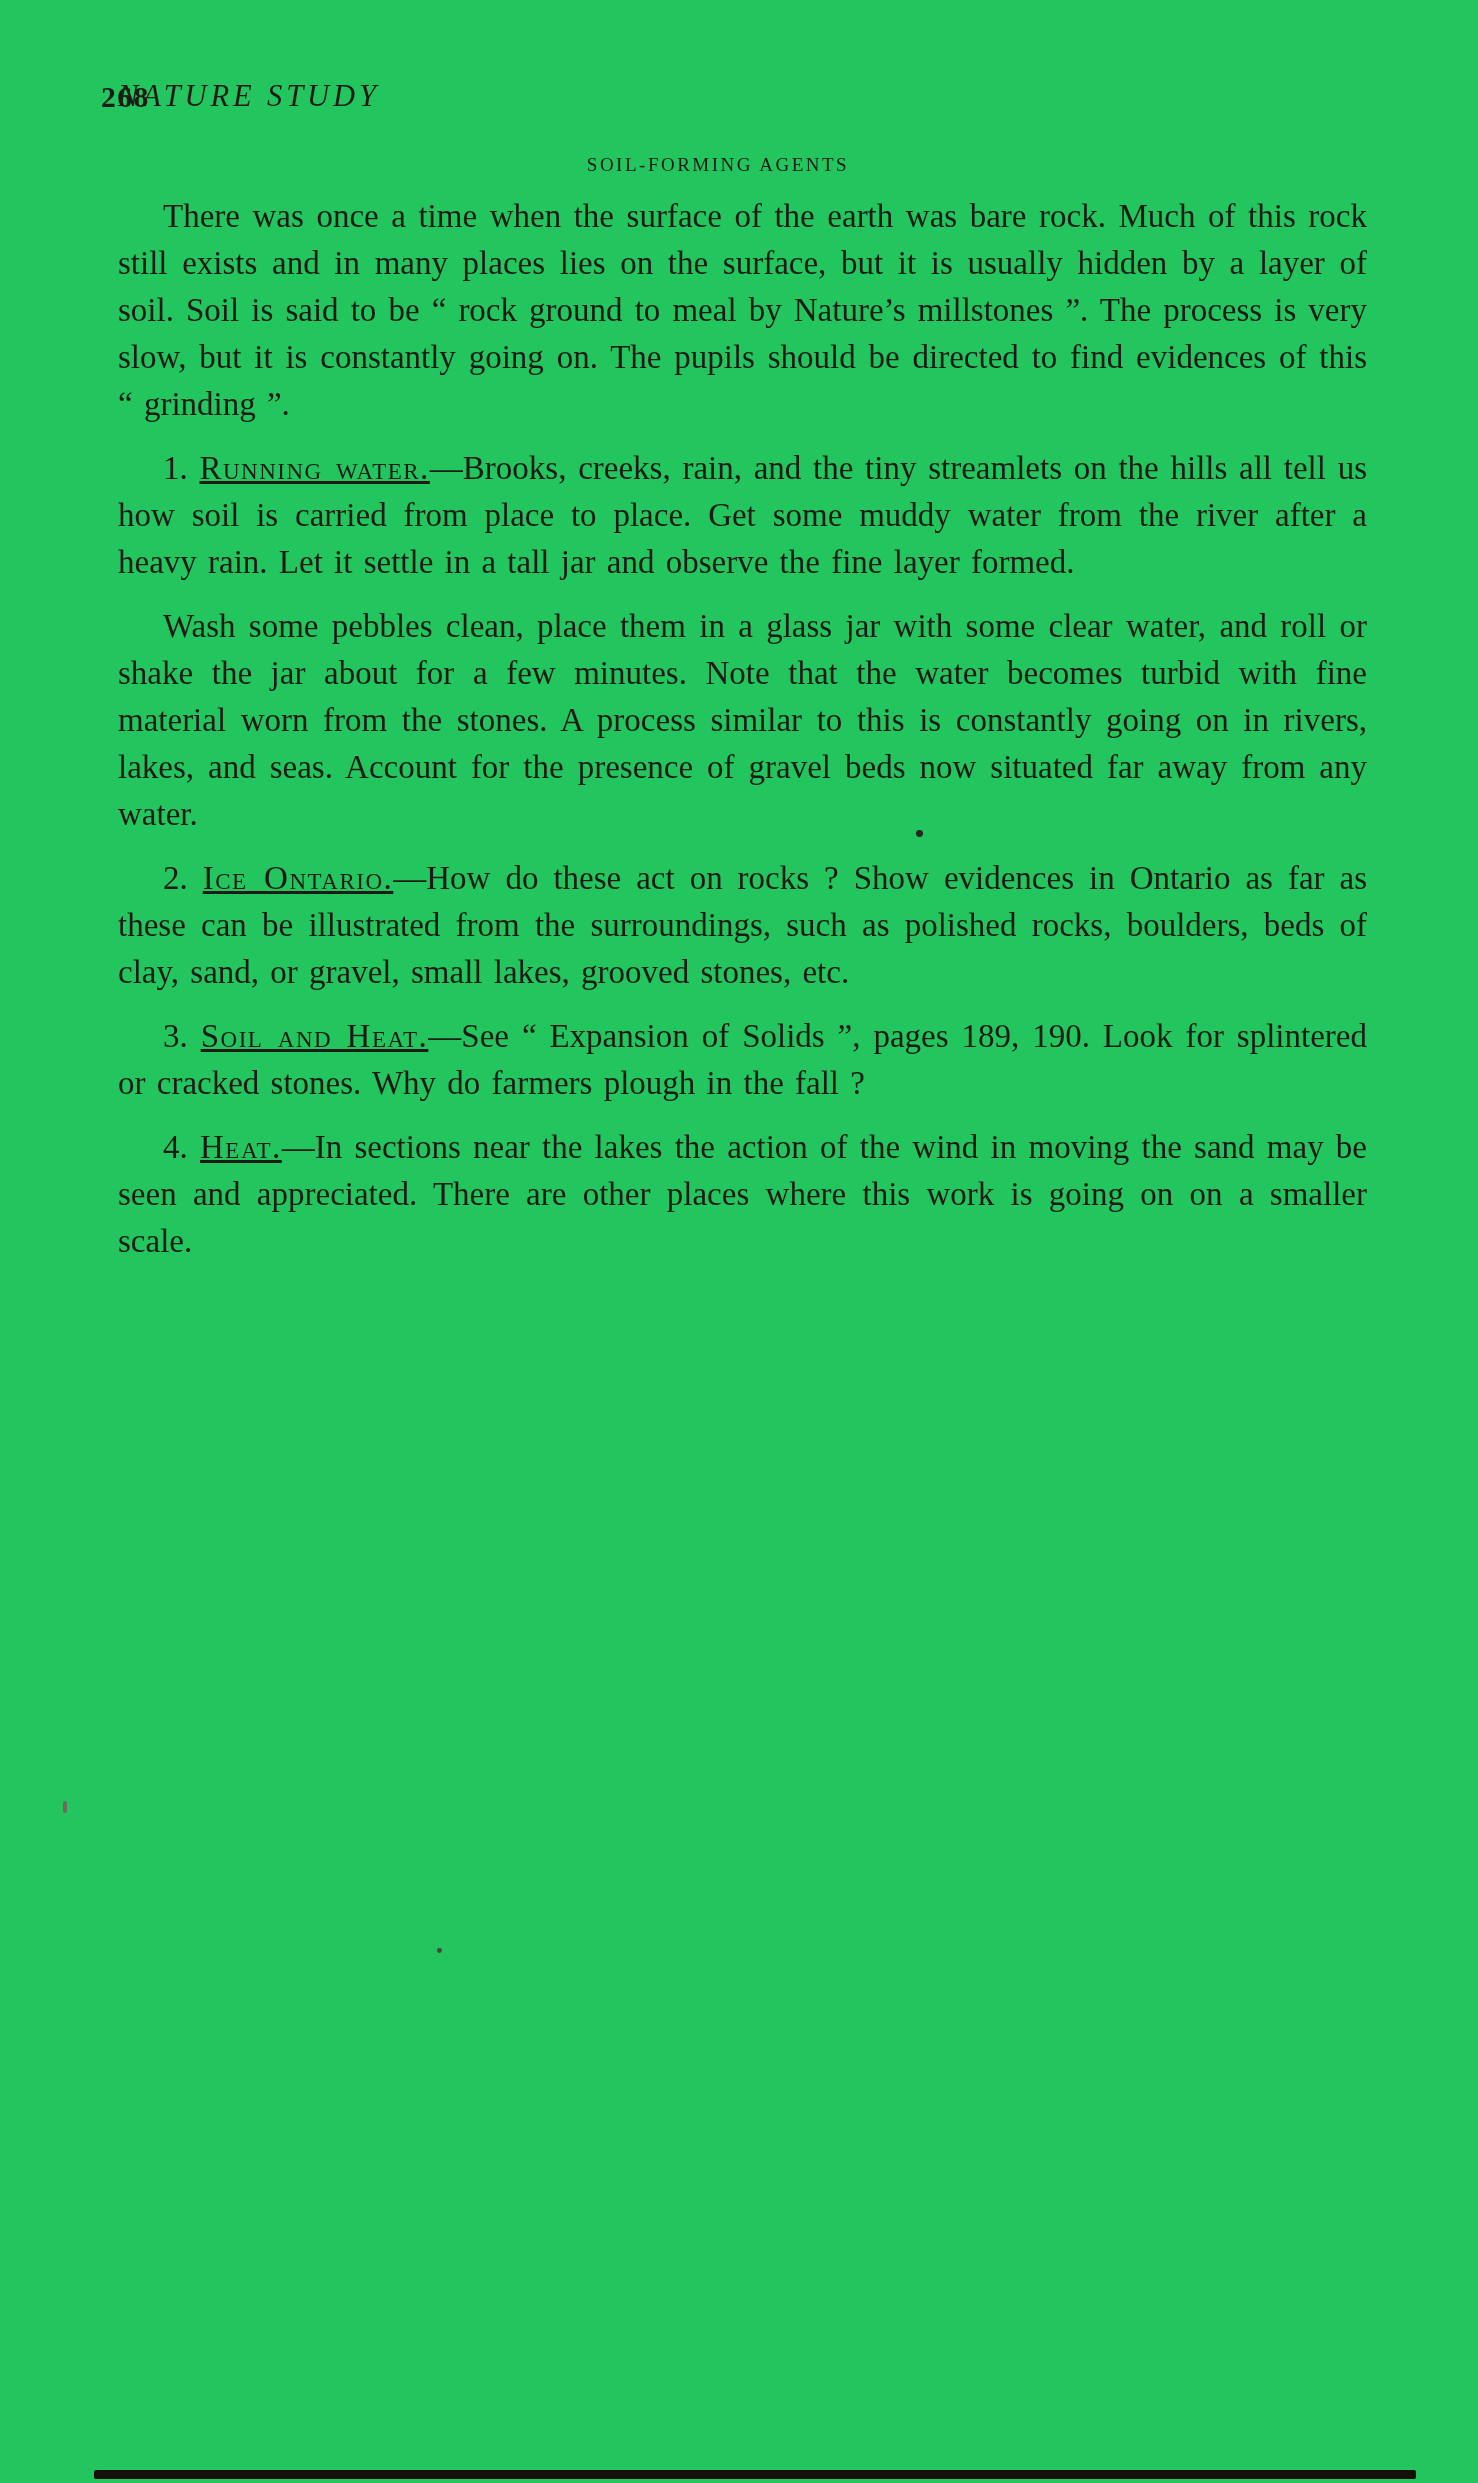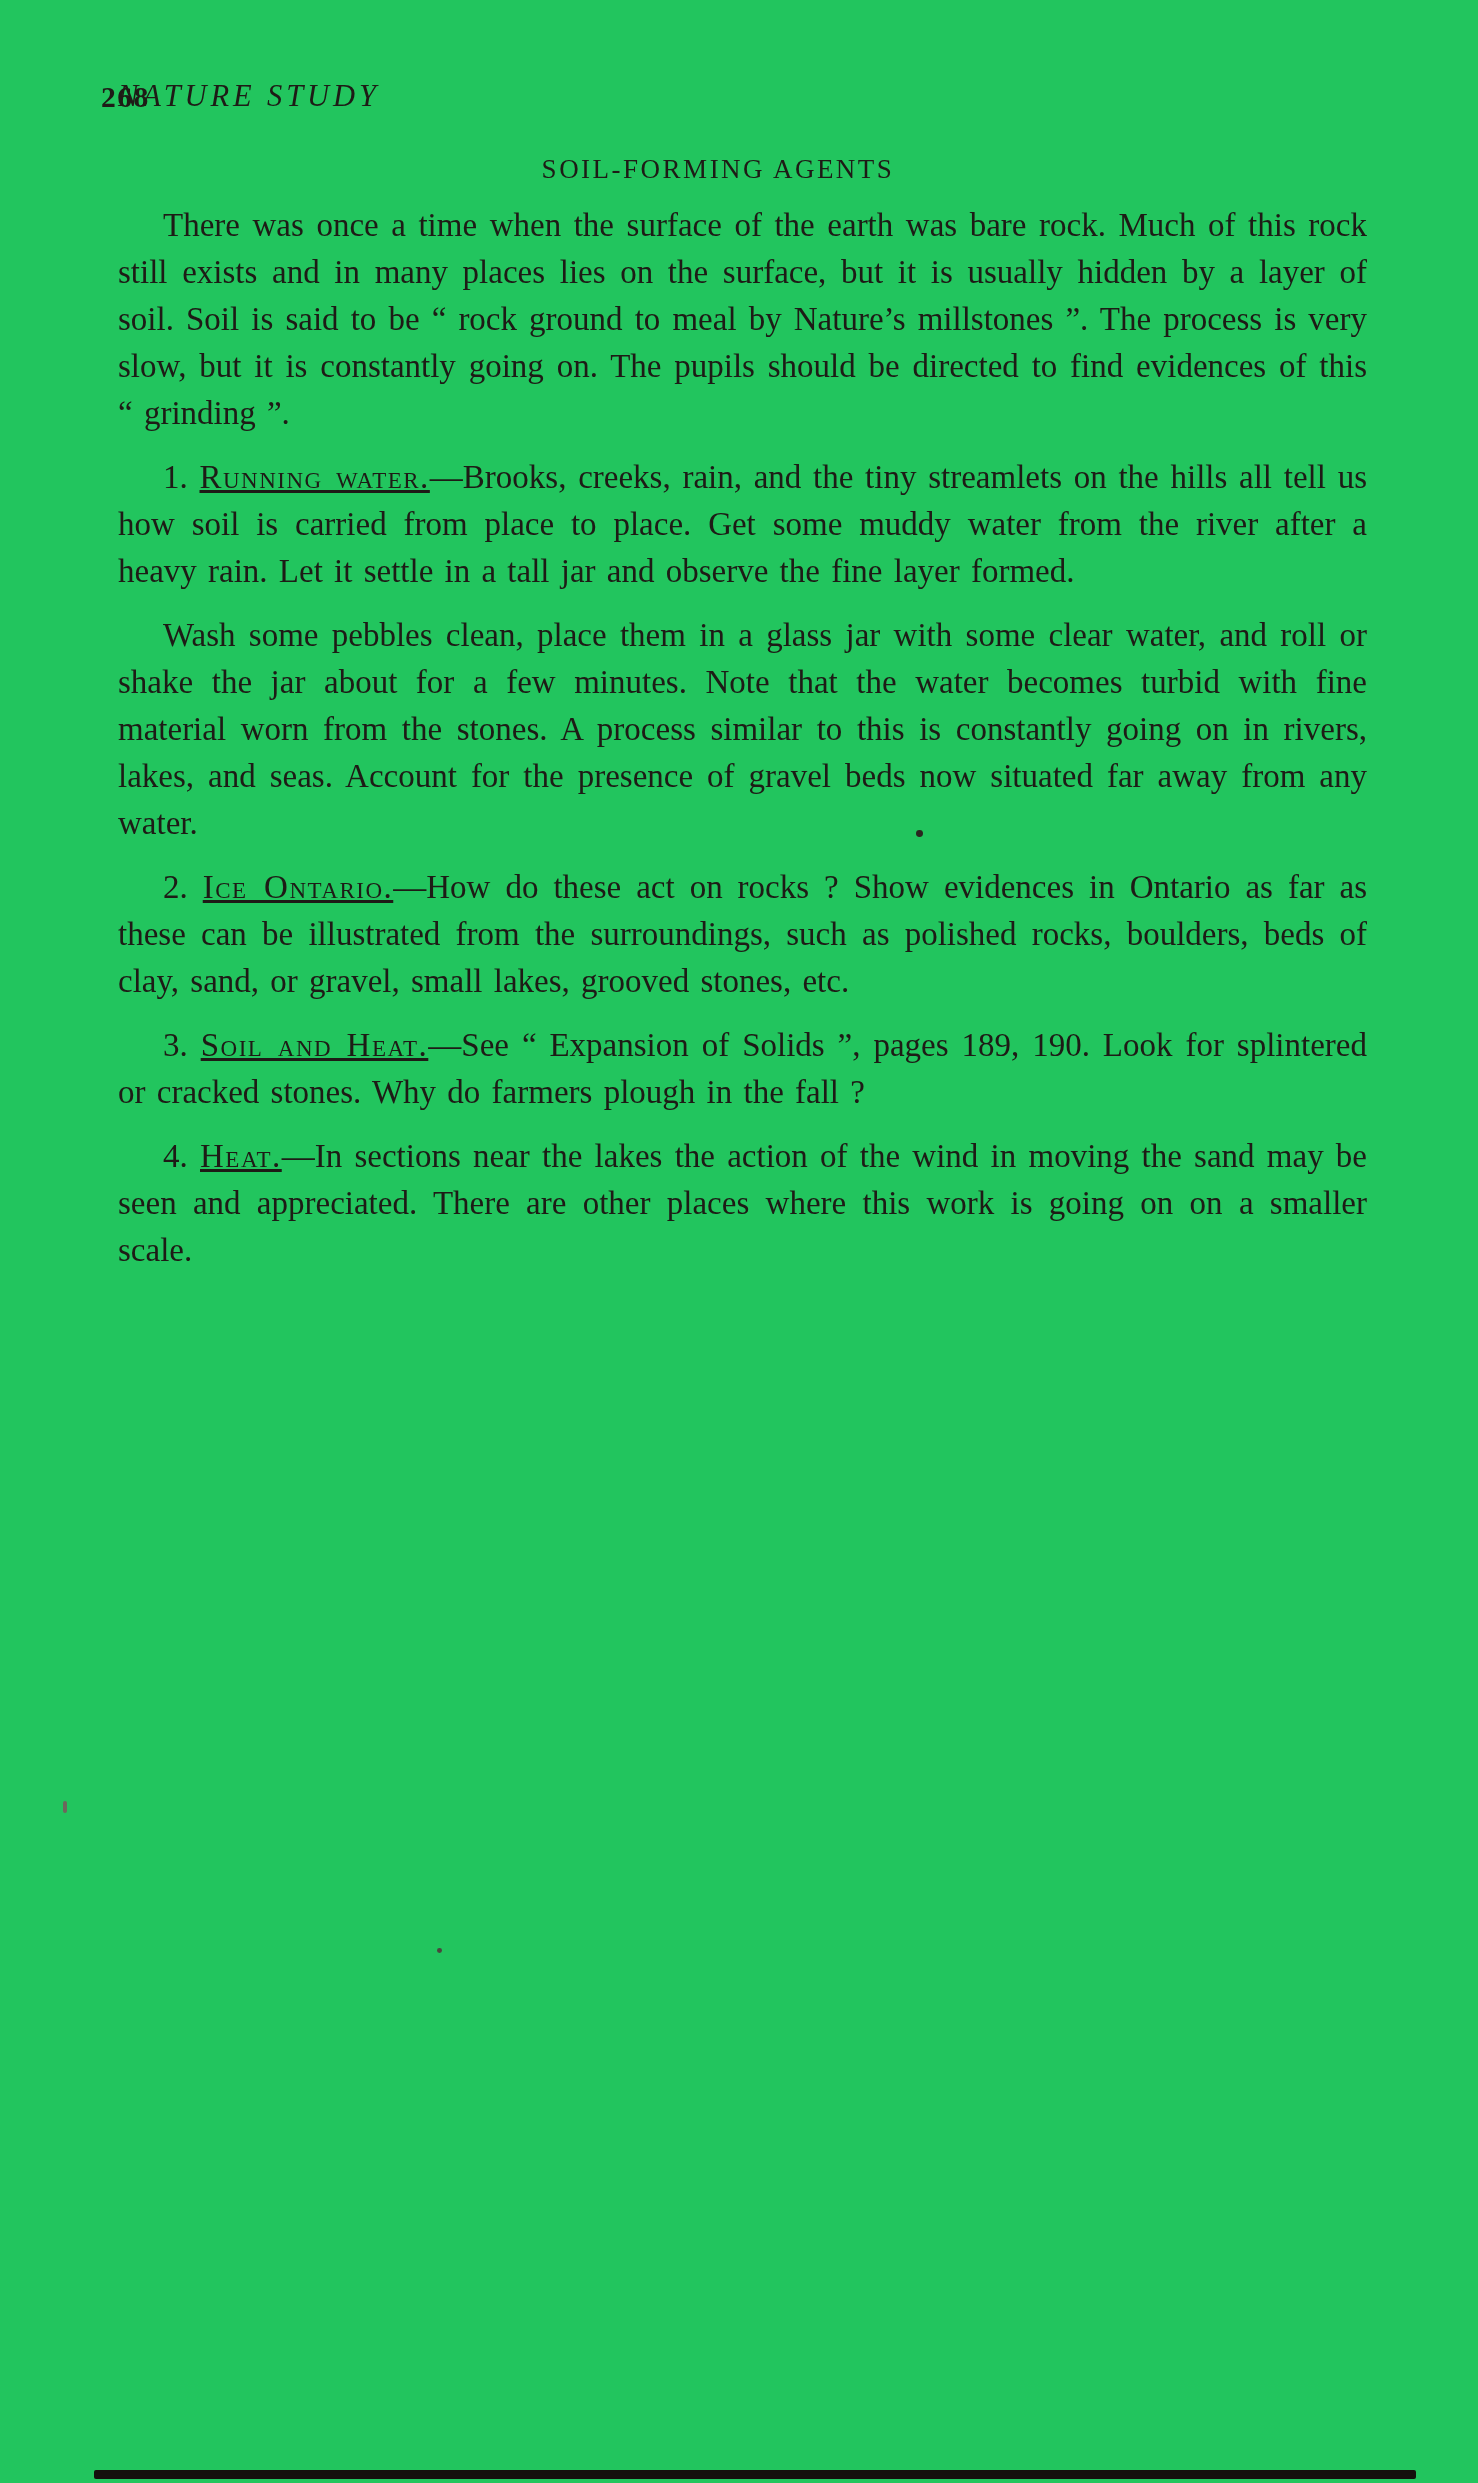--- a/index.html
+++ b/index.html
@@ -37,21 +37,21 @@
     right: 59px;
     top: 0;
     text-align: left;
     font-size: 30.5px;
     letter-spacing: 3.9px;
     font-weight: 400;
     font-style: italic;
   }
   .chapter-title {
     text-align: center;
-    font-size: 27px;
+    font-size: 19px;
     font-weight: 400;
     letter-spacing: 2.5px;
     margin: 31.5px 49px 15.8px 0;
   }
   .body-text p {
     font-size: 33px;
     line-height: 47px;
     text-align: justify;
     text-indent: 45px;
     word-spacing: 3px;

